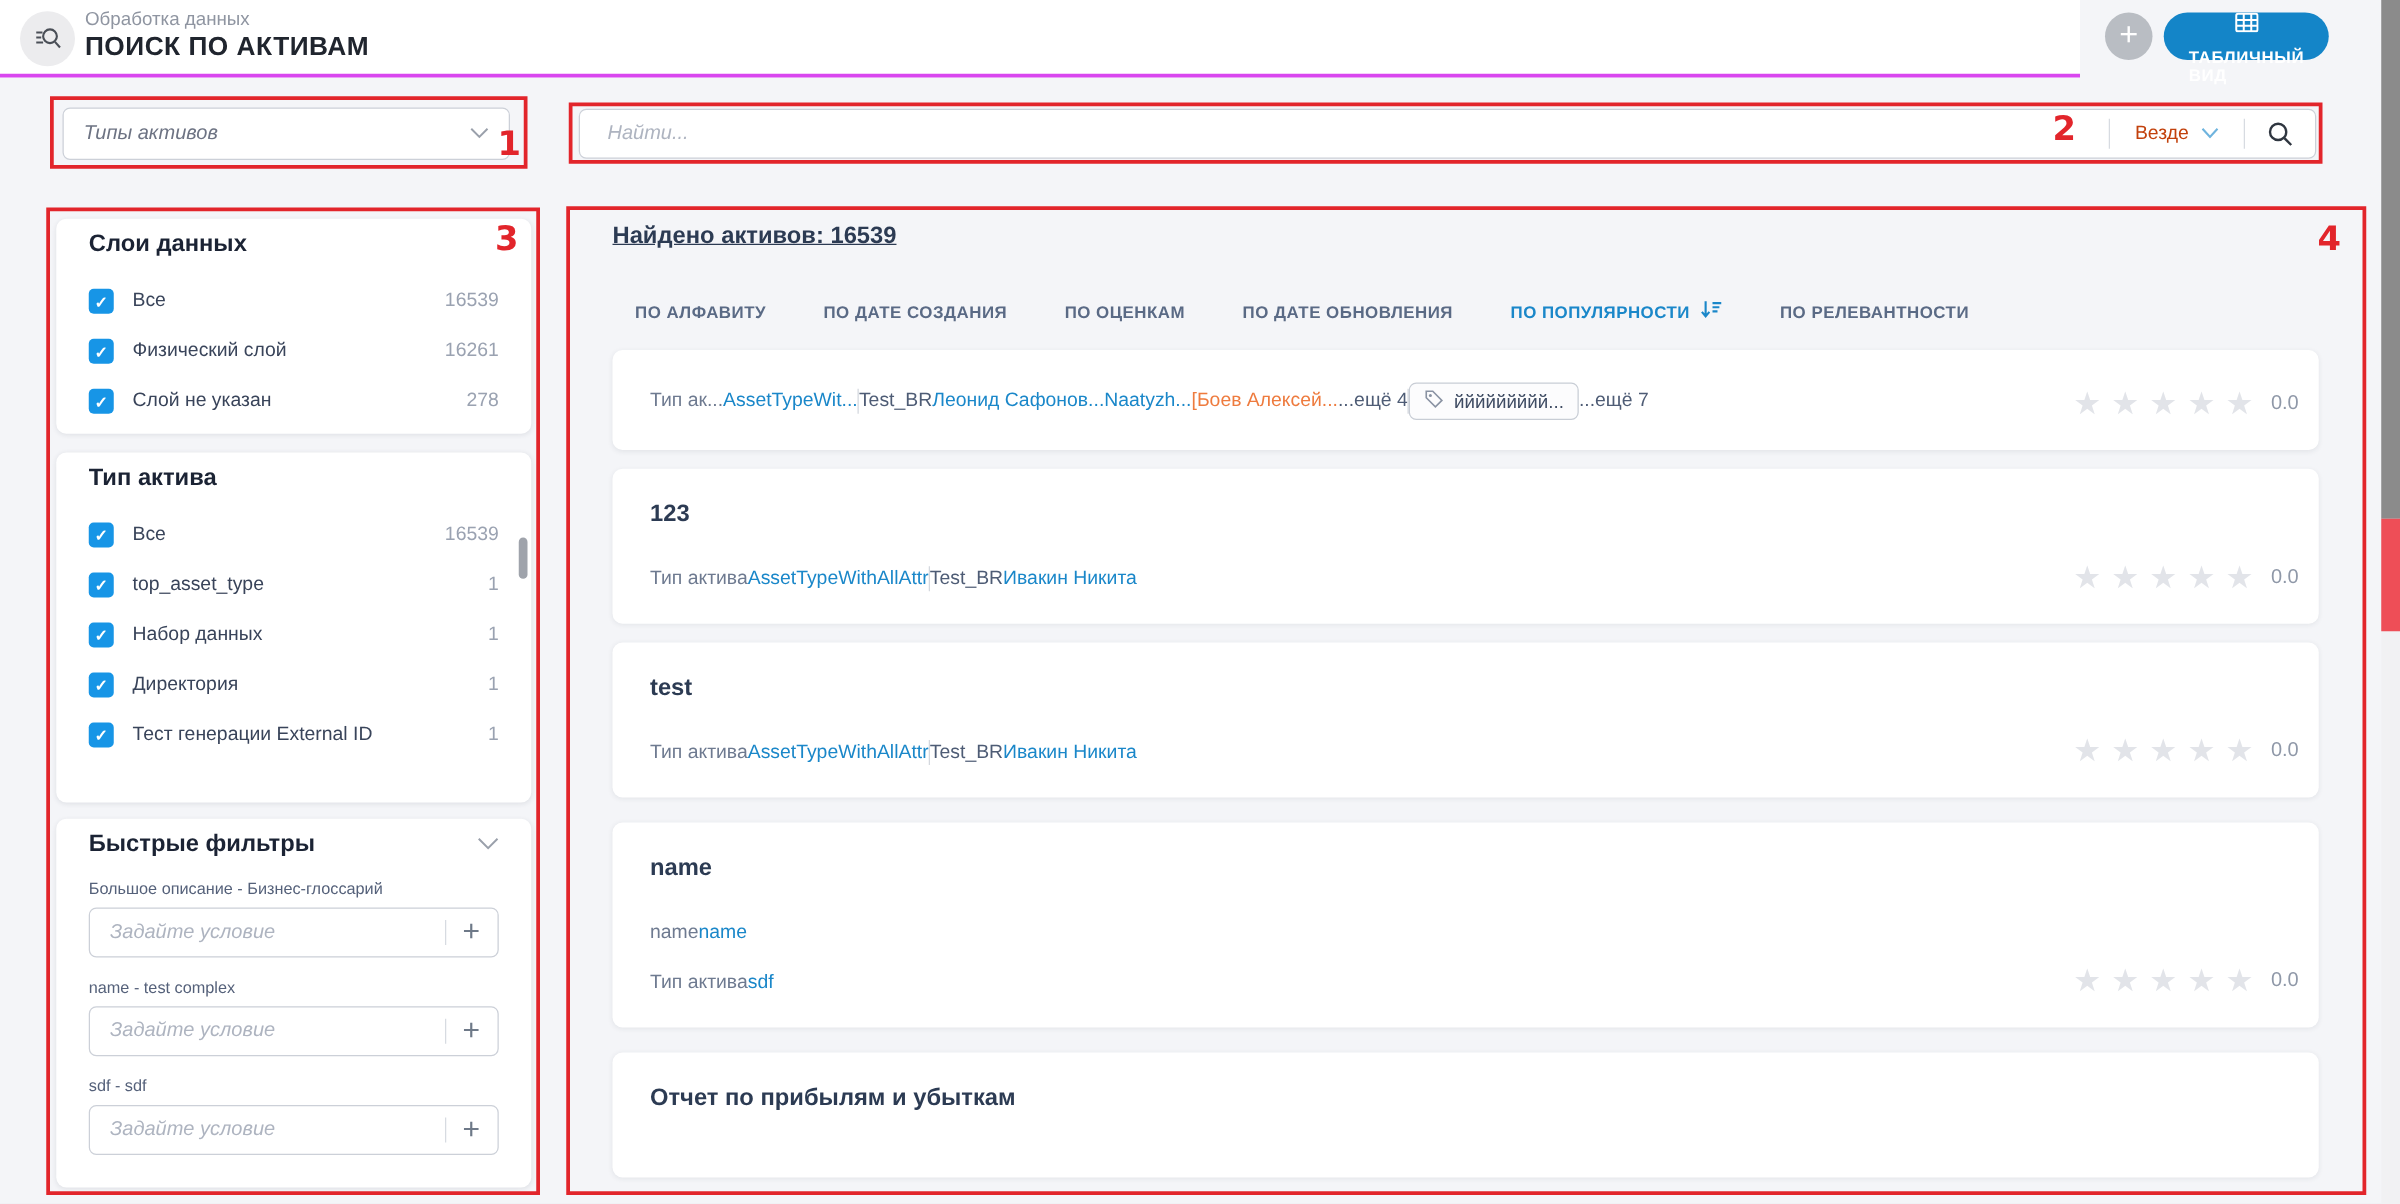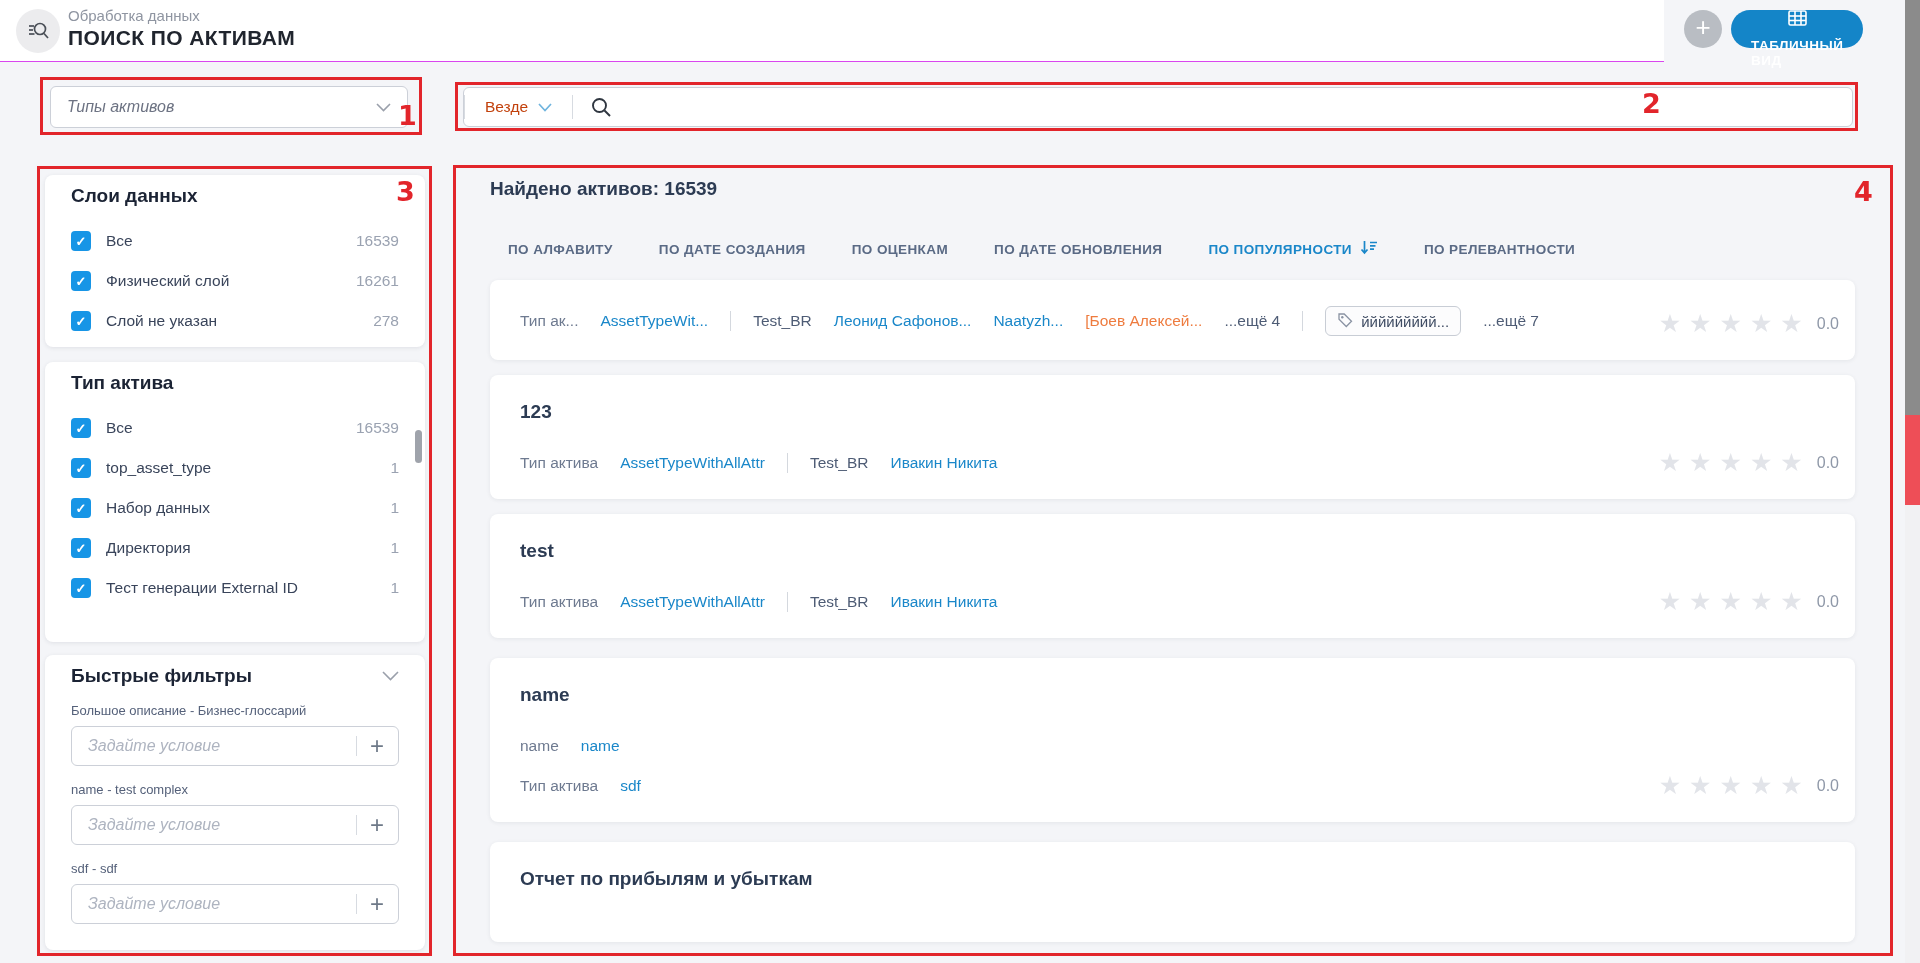--- a/index.html
+++ b/index.html
@@ -1,20 +1,20 @@
 <!DOCTYPE html>
 <html><head>
 <meta charset="utf-8">
 <style>
   * { margin:0; padding:0; box-sizing:border-box; }
   body { font-family:"Liberation Sans", sans-serif; background:#e9eaee; }
   .canvas { position:relative; width:1920px; height:963px; background:#f4f5f8; overflow:hidden; }
 
   
-  .header { position:absolute; left:0; top:0; width:1664px; height:62px; background:#fff; border-bottom:1px solid #d946ef; z-index:2; }
+  .header { position:absolute; left:0; top:0; width:1664px; height:62px; background:#fff; border-bottom:3px solid #d946ef; z-index:2; }
   .hdr-icon { position:absolute; left:16px; top:9px; width:44px; height:44px; border-radius:50%; background:#ececee; display:flex; align-items:center; justify-content:center; }
   .breadcrumb { position:absolute; left:68px; top:7px; font-size:15px; color:#8f95a1; }
   .page-title { position:absolute; left:68px; top:26px; font-size:21px; font-weight:bold; color:#20252e; letter-spacing:.4px; }
   .add-btn { position:absolute; left:1684px; top:10px; width:38px; height:38px; border-radius:50%; background:#b9bdc3; color:#fff; font-size:26px; line-height:34px; text-align:center; cursor:pointer; }
   .tableview-btn { position:absolute; left:1731px; top:10px; height:38px; border-radius:19px; background:#1485c8; color:#fff; display:flex; align-items:center; gap:9px; padding:0 20px; font-size:13.5px; font-weight:bold; letter-spacing:.5px; cursor:pointer;flex-direction:column; }
 
   
   .asset-dd { position:absolute; left:50px; top:86px; width:358px; height:42px; background:#fff; border:1px solid #ccd0d8; border-radius:6px; display:flex; align-items:center; padding:0 16px; cursor:pointer; }
   .asset-dd .ph { font-size:16px; font-style:italic; color:#6d7383; flex:1; }
   .search-box { position:absolute; left:463px; top:87px; width:1390px; height:40px; background:#fff; border:1px solid #ccd0d8; border-radius:6px; display:flex; align-items:center; }
@@ -37,28 +37,28 @@
   .f-count { margin-left:auto; font-size:15.5px; color:#9aa2b1; }
   .mini-thumb { position:absolute; right:3px; top:68px; width:7px; height:33px; border-radius:4px; background:#9fa3ab; }
   .qf-head { display:flex; align-items:center; justify-content:space-between; }
   .qf-label { font-size:13px; color:#55617a; margin:16px 0 8px; }
   .qf-input { position:relative; height:40px; border:1px solid #ccd0d8; border-radius:6px; background:#fff; display:flex; align-items:center; }
   .qf-input input { flex:1; border:none; outline:none; background:transparent; font-family:"Liberation Sans",sans-serif; font-size:16px; padding:0 46px 0 16px; }
   .qf-plus { position:absolute; right:0; top:0; width:42px; height:100%; display:flex; align-items:center; justify-content:center; font-size:24px; font-weight:300; color:#6e7988; cursor:pointer; }
   .qf-plus::before { content:""; position:absolute; left:0; top:9px; bottom:9px; width:1px; background:#d7dbe1; }
 
   
-  .results-count { position:absolute; left:490px; top:178px; font-size:19px; font-weight:bold; color:#2c3b53; }
+  .results-count { position:absolute; left:490px; top:178px; font-size:19px; font-weight:bold; color:#2c3b53;text-decoration:underline; }
   .sort-tabs { position:absolute; left:508px; top:240px; display:flex; gap:46px; align-items:center; }
   .sort-tab { font-size:13.5px; font-weight:bold; letter-spacing:.4px; color:#5a6a85; cursor:pointer; display:flex; align-items:center; gap:8px; }
   .sort-tab.active { color:#1a87c9;justify-content:flex-end; }
   .cards { position:absolute; left:490px; top:280px; width:1365px; }
   .card { position:relative; background:#fff; border-radius:8px; box-shadow:0 1px 4px rgba(40,50,70,.08); padding:26px 30px 24px; }
   .card h3 { font-size:19px; font-weight:bold; color:#2c3b53; margin-bottom:28px; }
-  .meta-row { display:flex; align-items:center; gap:22px; margin-top:16px; min-height:24px; }
+  .meta-row { display:flex; align-items:center; margin-top:16px; min-height:24px; }
   .meta-row:first-of-type { margin-top:0; }
   .m-label { font-size:15.5px; color:#6e7a90; }
   .m-link { font-size:15.5px; color:#1a87c9; cursor:pointer; }
   .m-text { font-size:15.5px; color:#4e5c75; }
   .m-orange { font-size:15.5px; color:#ee7b3e; cursor:pointer; }
   .m-more { font-size:15.5px; color:#4e5c75; cursor:pointer; }
   .m-div { width:1px; height:20px; background:#d4d8de; }
   .chip { display:flex; align-items:center; gap:8px; height:30px; padding:0 11px; border:1px solid #c8cdd5; border-radius:6px; background:#fcfcfd; cursor:pointer; }
   .chip span { font-size:15px; color:#3f4c63; }
   .stars { position:absolute; right:16px; bottom:22px; display:flex; align-items:center; }
@@ -108,20 +108,21 @@
   <div class="asset-dd">
     <span class="ph">Типы активов</span>
     <span>
       <svg width="15" height="9" viewBox="0 0 15 9" fill="none" stroke="#9aa0ab" stroke-width="1.6">
           <path d="M1 1 L7.5 7.5 L14 1"></path>
         </svg>
     </span>
   </div>
 
   <div class="search-box">
+    <input type="text" placeholder="Найти..." style="">
     <span class="vdiv"></span>
     <div class="scope">
       <span class="scope-label">Везде</span>
       <span>
         <svg width="14" height="9" viewBox="0 0 14 9" fill="none" stroke="#6fb4de" stroke-width="1.7">
             <path d="M1 1 L7 7.5 L13 1"></path>
           </svg>
       </span>
     </div>
     <span class="vdiv"></span>

